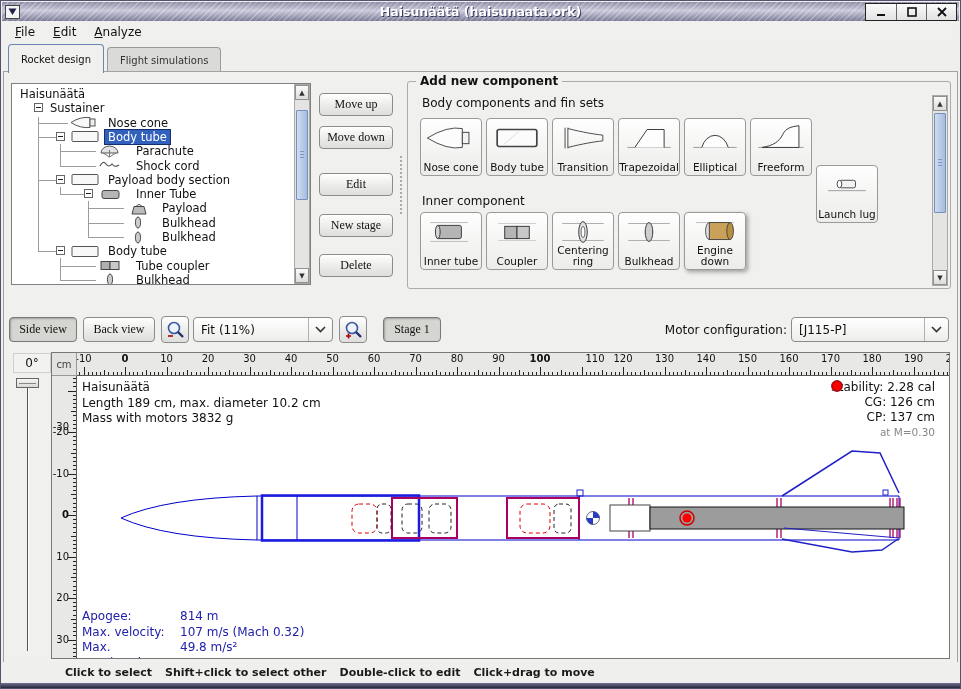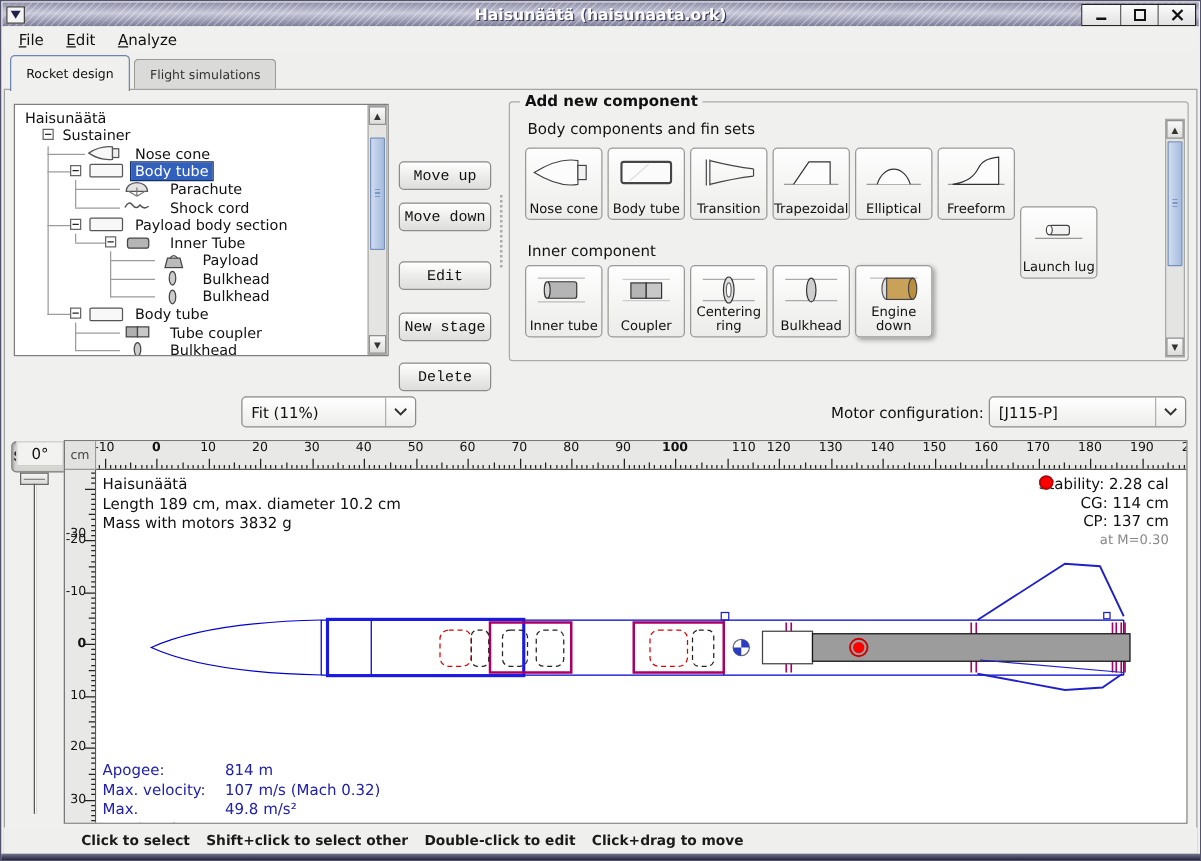--- a/index.html
+++ b/index.html
@@ -37,21 +37,21 @@
   .ticon{position:absolute;top:0;height:14px;display:flex;align-items:center;}
   .guide{position:absolute;width:1px;background:#9c9c9c;}
   .conn{position:absolute;height:1px;background:#9c9c9c;}
   
   .sb{position:absolute;background:#e4e4e2;border:1px solid #a9a9a7;}
   .sb-btn{position:absolute;left:0;right:0;height:15px;background:linear-gradient(#fafafa,#dcdcda);border:1px solid #909090;display:flex;align-items:center;justify-content:center;font-size:7px;color:#333;}
   .sb-thumb{position:absolute;left:1px;right:1px;background:linear-gradient(to right,#d0dcf0,#a6bbdd);border:1px solid #7590bd;border-radius:1px;}
   .sb-thumb::after{content:"";position:absolute;left:3px;right:3px;top:50%;margin-top:-4px;height:8px;
     background:repeating-linear-gradient(#7d98c4 0 1px,rgba(0,0,0,0) 1px 3px);}
   
-  .btn{background:linear-gradient(#ffffff,#ebebe9 55%,#dededc);border:1px solid #8c8c8a;border-radius:4px;font-size:12px;color:#111;display:flex;align-items:center;justify-content:center;font-family:Liberation Mono, monospace;margin-top:36px;}
+  .btn{background:linear-gradient(#ffffff,#ebebe9 55%,#dededc);border:1px solid #8c8c8a;border-radius:4px;font-size:12px;color:#111;display:flex;align-items:center;justify-content:center;font-family:Liberation Serif, serif;}
   .btn.pressed{background:#d5d5d1;box-shadow:inset 1px 1px 2px rgba(0,0,0,.25);border-color:#79797a;}
   .acol .btn{position:absolute;left:318px;width:74px;height:23px;}
   .dotted-sep{position:absolute;left:399px;top:155px;height:58px;width:0;border-left:2px dotted #aaa;}
   
   .gbox{position:absolute;left:406px;top:80px;width:544px;height:208px;border:1px solid #ababab;border-radius:3px;}
   .gbox-title{position:absolute;left:8px;top:-8px;background:#f0f0ee;padding:0 4px;font-size:12px;font-weight:bold;}
   .grouplabel{position:absolute;left:14px;font-size:12px;}
   .comp-btn{position:absolute;width:62px;height:58px;background:linear-gradient(#fefefe,#ececea);border:1px solid #9a9a98;border-radius:4px;display:flex;flex-direction:column;align-items:center;justify-content:flex-end;padding-bottom:2px;}
   .comp-btn .ci{position:absolute;top:2px;left:2px;right:2px;height:34px;display:flex;align-items:center;justify-content:center;}
   .comp-btn .cl{font-size:10.5px;line-height:11px;text-align:center;}
@@ -826,21 +826,21 @@
       </div>
 
       <div class="stab">
         <div>Stability: 2.28 cal</div>
         <div class="mrow">
             <svg width="12" height="12" viewBox="0 0 12 12">
               <circle cx="6" cy="6" r="5.4" fill="#fff" stroke="#778"></circle>
               <path d="M6 6 L6 0.6 A5.4 5.4 0 0 1 11.4 6 Z" fill="#2a3cc4"></path>
               <path d="M6 6 L6 11.4 A5.4 5.4 0 0 1 0.6 6 Z" fill="#2a3cc4"></path>
             </svg>
-            <span>CG: 114 cm</span>
+            <span>CG: 126 cm</span>
           </div>
         <div class="mrow">
             <svg width="12" height="12" viewBox="0 0 12 12">
               <circle cx="6" cy="6" r="5" fill="#f00" stroke="#b00" stroke-width="1.4"></circle>
             </svg>
             <span>CP: 137 cm</span>
           </div>
         <div class="note">at M=0.30</div>
       </div>
 

